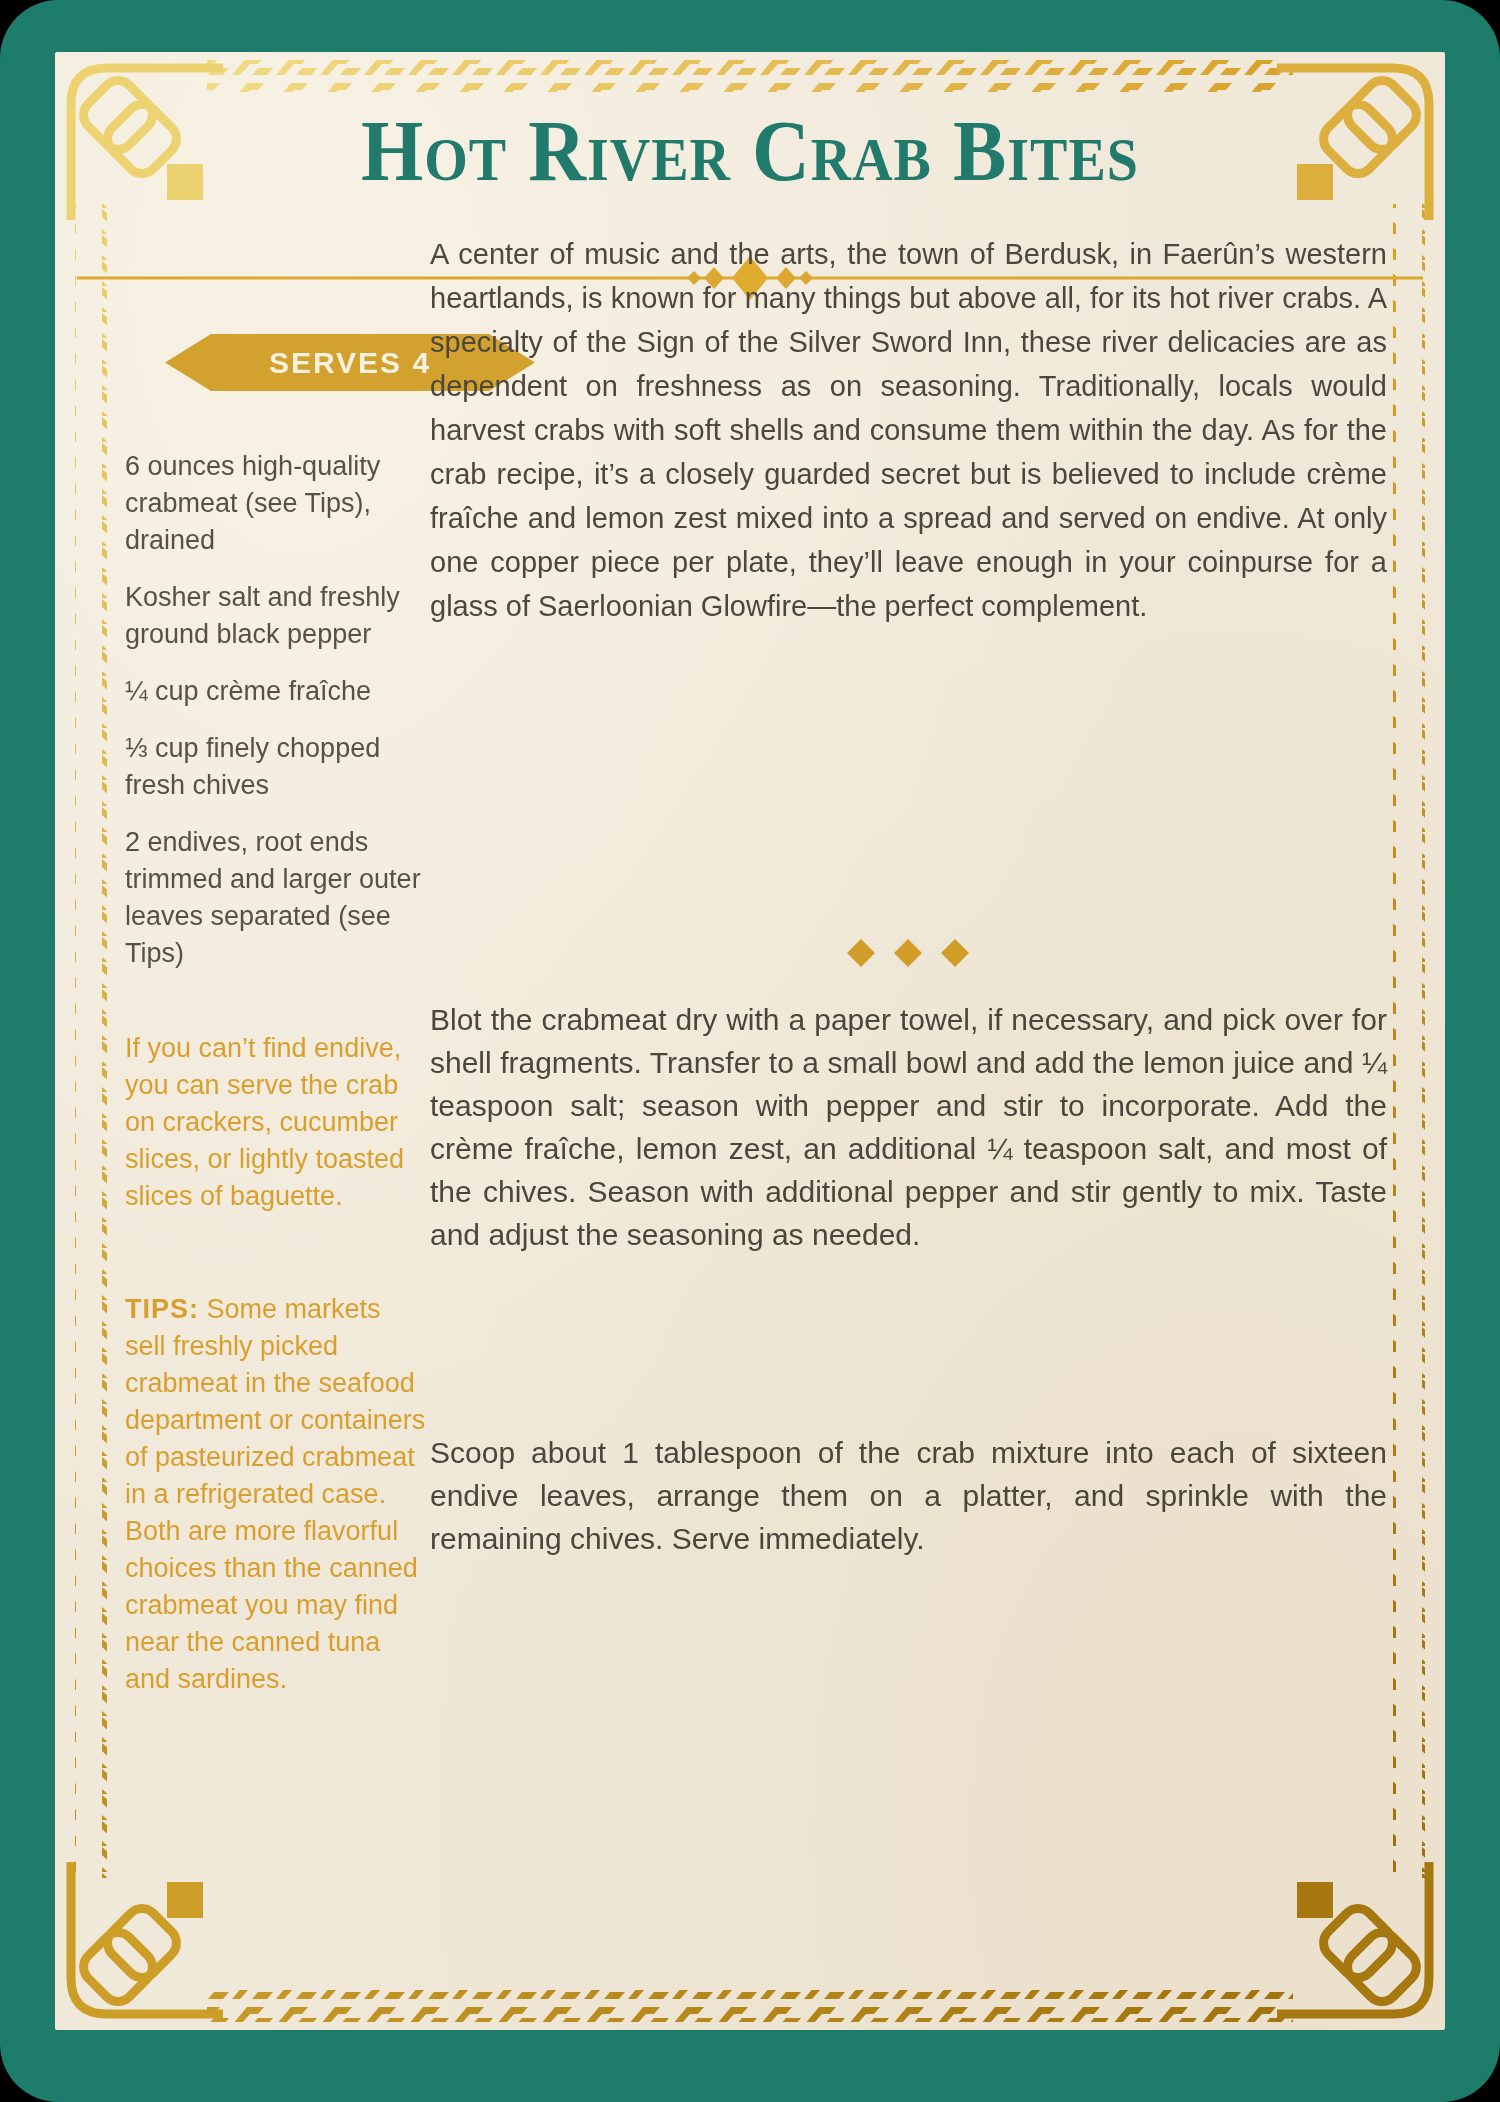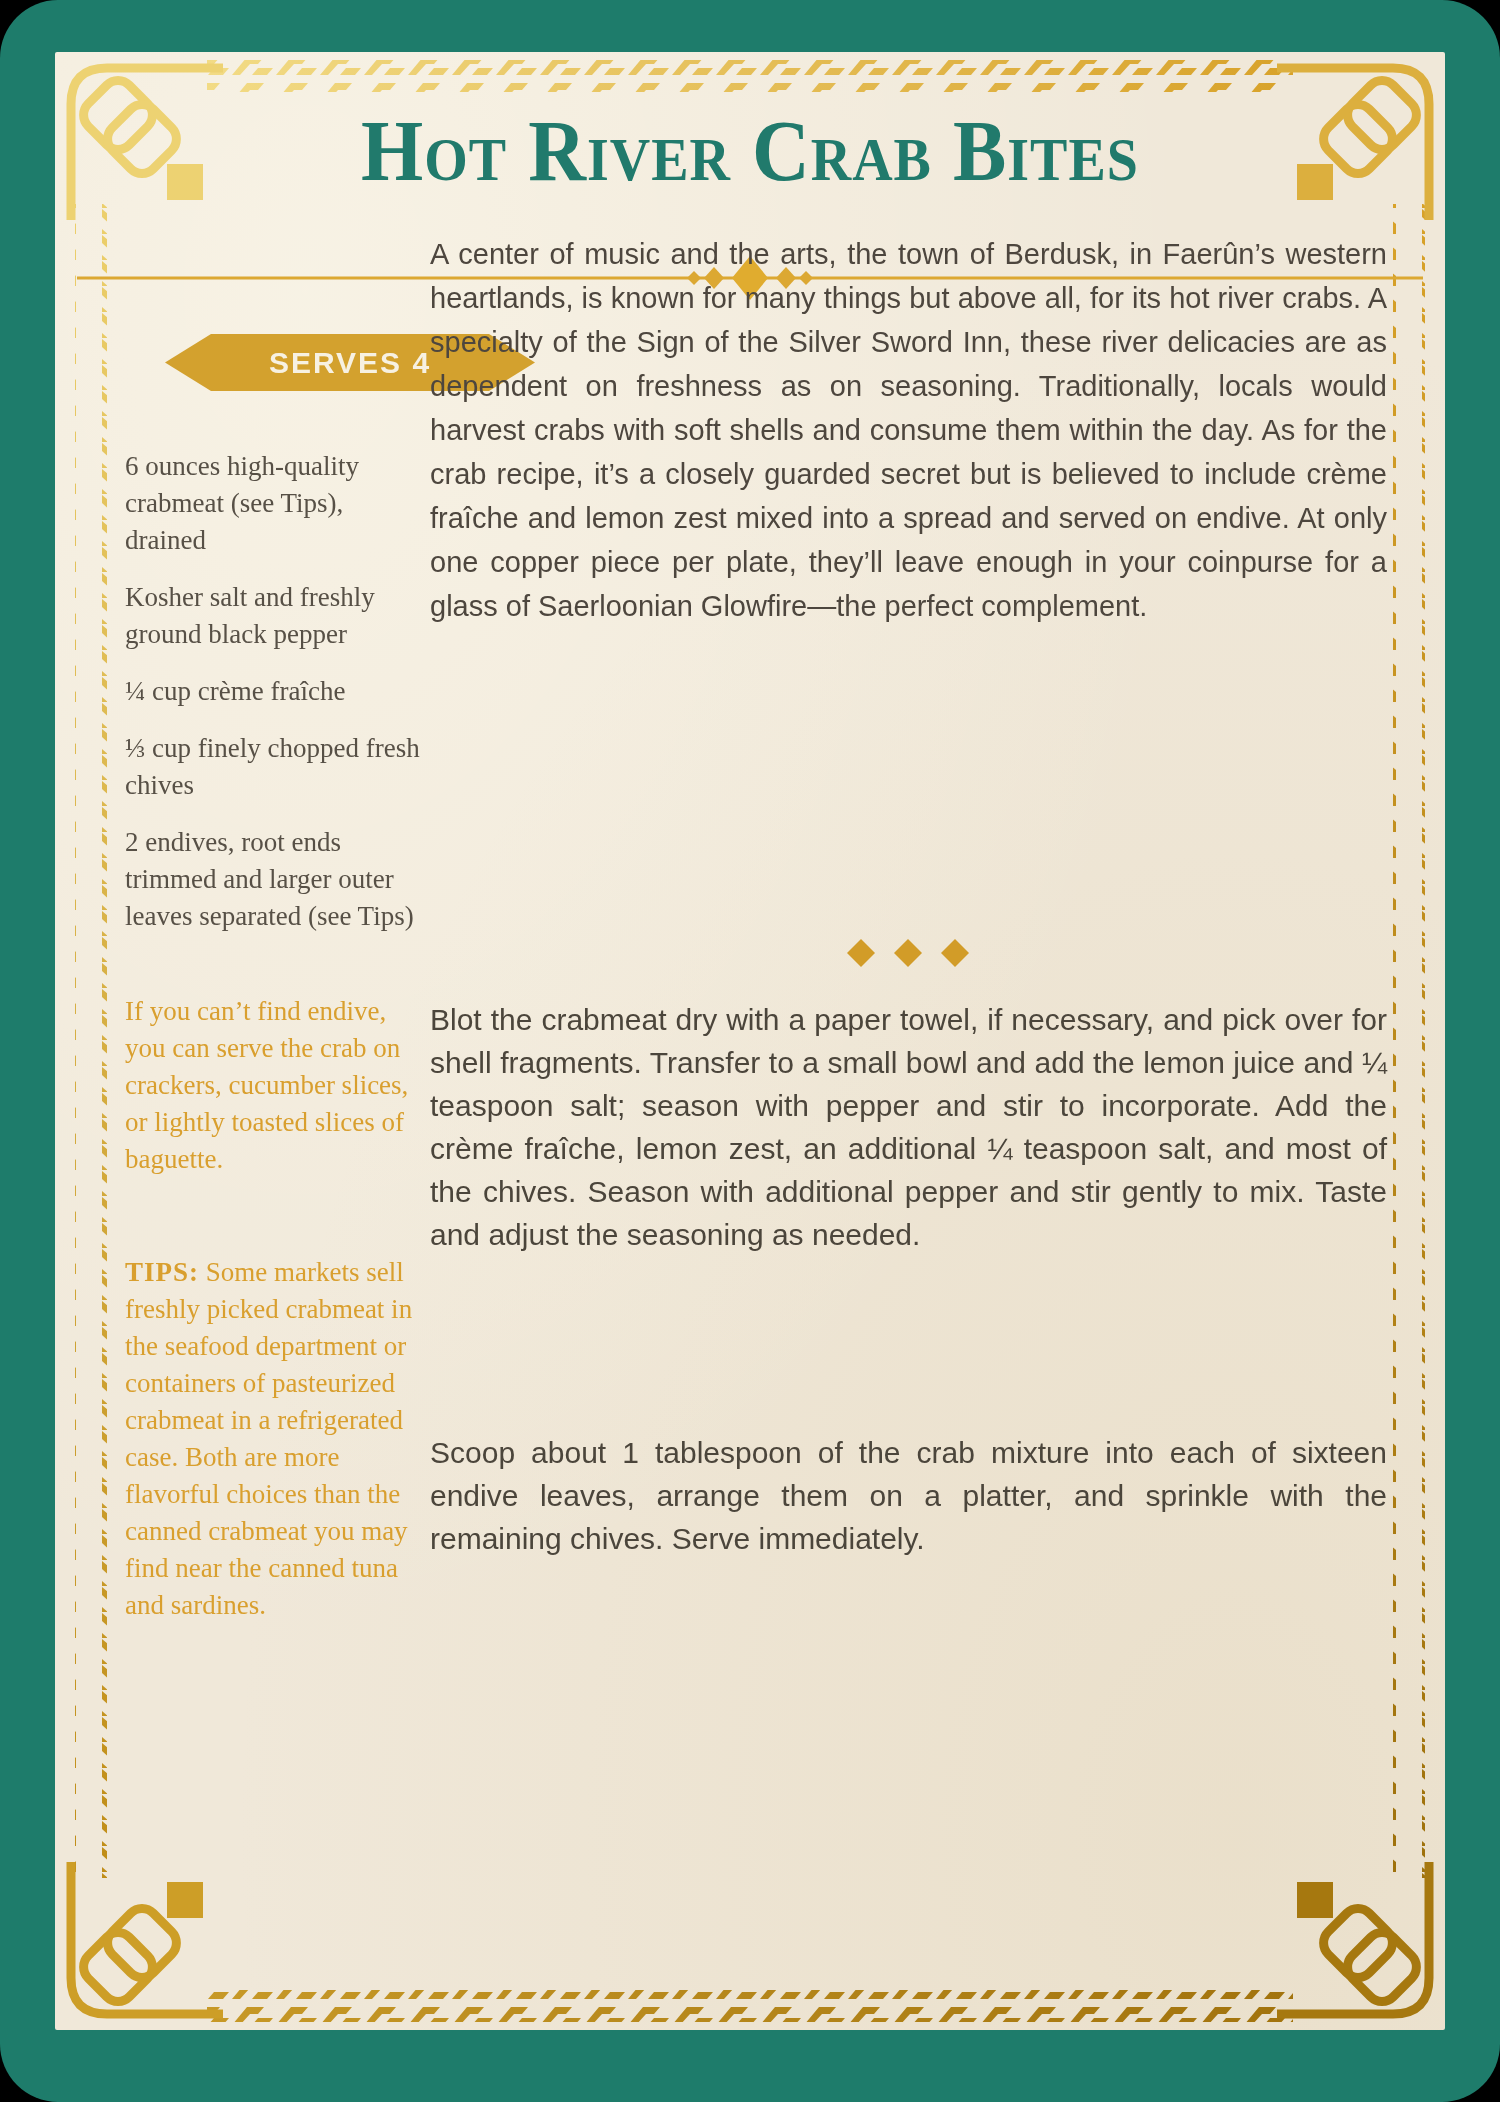--- a/index.html
+++ b/index.html
@@ -53,21 +53,21 @@
     font-size:30px;
     letter-spacing:2px;
   }
   .ingredients{
     position:absolute;left:70px;top:396px;width:302px;
     color:#575046;
     font-size:27px;
     line-height:37px;
     font-family:"Liberation Sans","DejaVu Sans",sans-serif;
   }
-  .ingredients p{margin:0 0 20px 0;font-family:Liberation Serif, serif;}
+  .ingredients p{margin:0 0 20px 0;}
   .tip{
     color:#d99f2e;
   }
   .tip .tiplabel{font-weight:700;letter-spacing:1px;}
   .tip1{margin-top:76px !important;}
   .tip2{margin-top:58px !important;}
   .story{
     position:absolute;left:375px;top:180px;width:957px;
     color:#4d463e;
     font-size:29px;

